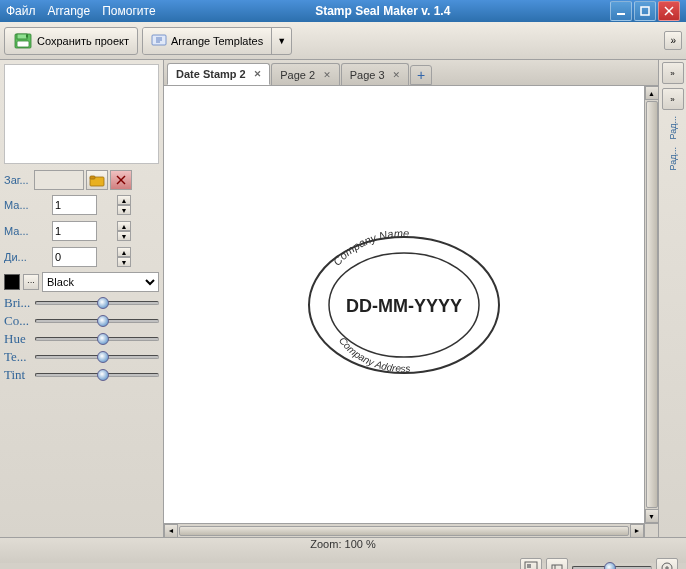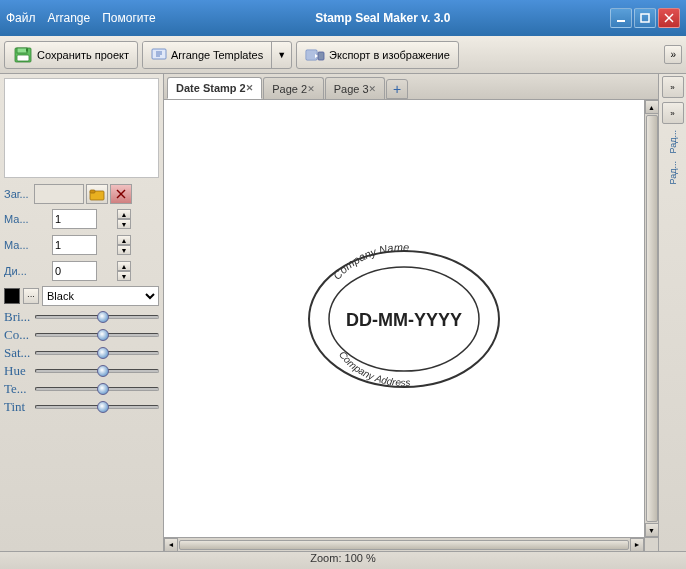--- a/index.html
+++ b/index.html
@@ -1,21 +1,21 @@
 <!DOCTYPE html>
 <html><head>
   <meta charset="utf-8">
   <style>
     * { box-sizing: border-box; margin: 0; padding: 0; }
     body { width: 686px; height: 569px; font-family: 'Segoe UI', Tahoma, Arial, sans-serif; font-size: 12px; background: #d4d0c8; overflow: hidden; }
 
     
     .titlebar {
       background: linear-gradient(to bottom, #4a90d9, #2c6fad);
-      height: 36px;
+      height: 22px;
       display: flex;
       align-items: center;
       justify-content: space-between;
       padding: 0 6px;
       color: white;
     }
     .titlebar-title {
       font-size: 12px;
       font-weight: bold;
       color: white;
@@ -231,21 +231,21 @@
       background: linear-gradient(to bottom, #e0dcd4, #ccc8c0);
       border-bottom: 1px solid #a0a0a0;
       display: flex;
       align-items: flex-end;
       padding: 3px 3px 0;
       gap: 1px;
     }
     .tab {
       display: flex;
       align-items: center;
-      gap: 0;
+      gap: 8px;
       padding: 3px 8px;
       background: linear-gradient(to bottom, #dcd8d0, #c8c4bc);
       border: 1px solid #a0a0a0;
       border-bottom: none;
       border-radius: 3px 3px 0 0;
       cursor: pointer;
       font-size: 11px;
       color: #333;
       height: 22px;
     }
@@ -410,21 +410,21 @@
   </style>
 </head>
 <body>
 
 <div class="titlebar">
   <div class="titlebar-menu">
     <span>Файл</span>
     <span>Arrange</span>
     <span>Помогите</span>
   </div>
-  <span class="titlebar-title">Stamp Seal Maker v. 3.0</span>
+  <span class="titlebar-title">Stamp Seal Maker v. 1.4</span>
   <div class="titlebar-controls">
     <div class="titlebar-btn">
       <svg width="10" height="10" viewBox="0 0 10 10">
           <rect x="1" y="7" width="8" height="2" fill="white"></rect>
         </svg>
     </div>
     <div class="titlebar-btn">
       <svg width="10" height="10" viewBox="0 0 10 10">
           <rect x="1" y="1" width="8" height="8" fill="none" stroke="white" stroke-width="1.5"></rect>
         </svg>
@@ -457,31 +457,20 @@
           <rect x="1" y="2" width="14" height="10" rx="1" fill="#e0e8f8" stroke="#6080c0" stroke-width="0.8"></rect>
           <line x1="5" y1="5" x2="11" y2="5" stroke="#6080c0" stroke-width="1"></line>
           <line x1="5" y1="7" x2="11" y2="7" stroke="#6080c0" stroke-width="1"></line>
           <line x1="5" y1="9" x2="9" y2="9" stroke="#6080c0" stroke-width="1"></line>
         </svg>
       </div>
       <span>Arrange Templates</span>
     </div>
     <div class="insert-btn-arrow">▼</div>
   </div>
-  <div class="toolbar-btn">
-    <div class="toolbar-btn-icon">
-      <svg width="20" height="16" viewBox="0 0 20 16">
-        <rect x="1" y="3" width="11" height="10" rx="1" fill="#d0d8e8" stroke="#6080c0" stroke-width="0.8"></rect>
-        <rect x="2" y="4" width="9" height="8" fill="#b0c0e0"></rect>
-        <rect x="13" y="5" width="6" height="8" rx="1" fill="#8090b0" stroke="#5060a0" stroke-width="0.8"></rect>
-        <polygon points="10,7 13,9 10,11" fill="#ffffff"></polygon>
-      </svg>
-    </div>
-    <span>Экспорт в изображение</span>
-  </div>
   <div class="toolbar-overflow">»</div>
 </div>
 
 <div class="main-layout">
 
   <div class="left-panel">
     <div class="thumbnail-area"></div>
 
     <div class="browse-row">
       <span class="prop-label" style="color:#336699;font-size:11px;">Заг...</span>
@@ -539,26 +528,20 @@
         <div class="slider-thumb" style="left:calc(55% - 6px)"></div>
       </div>
     </div>
     <div class="slider-row">
       <span class="slider-label">Co...</span>
       <div class="slider-track">
         <div class="slider-thumb" style="left:calc(55% - 6px)"></div>
       </div>
     </div>
     <div class="slider-row">
-      <span class="slider-label">Sat...</span>
-      <div class="slider-track">
-        <div class="slider-thumb" style="left:calc(55% - 6px)"></div>
-      </div>
-    </div>
-    <div class="slider-row">
       <span class="slider-label">Hue</span>
       <div class="slider-track">
         <div class="slider-thumb" style="left:calc(55% - 6px)"></div>
       </div>
     </div>
     <div class="slider-row">
       <span class="slider-label">Te...</span>
       <div class="slider-track">
         <div class="slider-thumb" style="left:calc(55% - 6px)"></div>
       </div>

